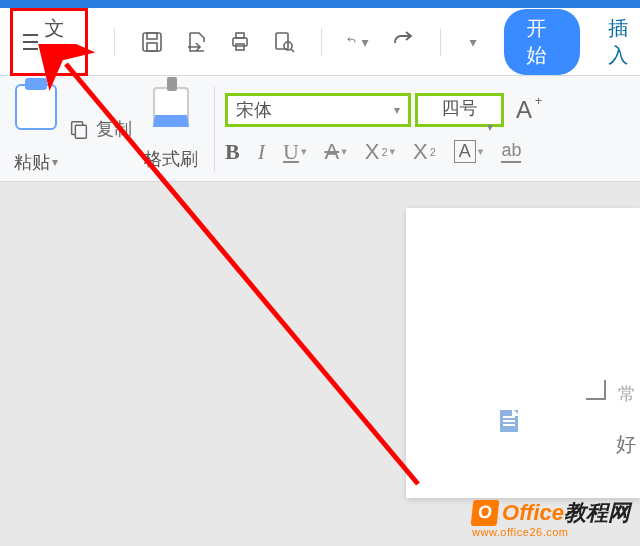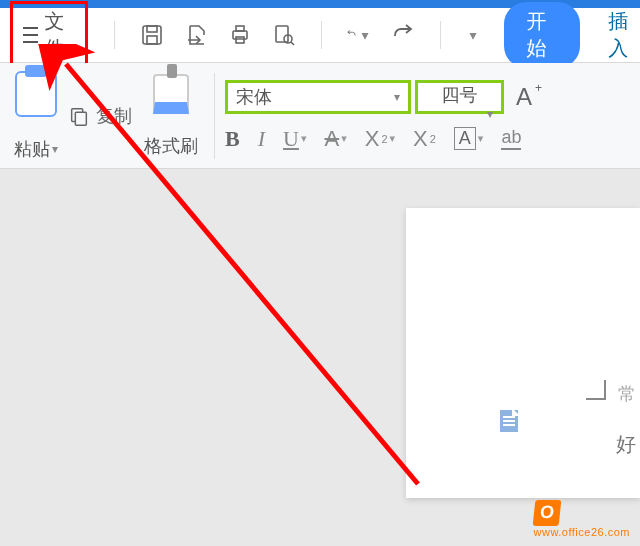--- a/index.html
+++ b/index.html
@@ -1,18 +1,18 @@
 <!DOCTYPE html>
 <html><head>
 <meta charset="utf-8">
 <style>
   * { box-sizing: border-box; margin: 0; padding: 0; font-family: "Microsoft YaHei", sans-serif; }
   body { width: 640px; height: 546px; background: #e8e8e8; overflow: hidden; position: relative; }
   .top-strip { height: 8px; background: #2a7de0; }
-  .menubar { height: 55px; background: #fff; display: flex; align-items: center; border-bottom: 1px solid #d8d8d8; }
+  .menubar { height: 68px; background: #fff; display: flex; align-items: center; border-bottom: 1px solid #d8d8d8; }
   .file-btn { display: flex; align-items: center; gap: 6px; margin-left: 10px; padding: 4px 10px; font-size: 20px; color: #555; border: 3px solid #ff0000; position: relative; }
   .file-btn .burger { width: 20px; height: 16px; display: flex; flex-direction: column; justify-content: space-between; }
   .file-btn .burger span { height: 2px; background: #555; }
   .quickbar { display: flex; align-items: center; gap: 18px; margin-left: 20px; }
   .qicon { width: 26px; height: 26px; color: #666; display:flex; align-items:center; justify-content:center; cursor:pointer;}
   .sep { width:1px; height:28px; background:#ddd; margin:0 6px;}
   .dd { font-size:14px; color:#888; padding:0 4px;}
   .pill { background:#3a8bff; color:#fff; font-size:20px; padding:6px 22px; border-radius:22px; margin-left:24px; cursor:pointer;}
   .tab { font-size:20px; color:#0369a1; margin-left:28px; cursor:pointer;}
   
@@ -208,15 +208,16 @@
       <marker id="ah" markerWidth="12" markerHeight="12" refX="2" refY="6" orient="auto">
     <path d="M0,0 L12,6 L0,12 L3,6 z" fill="#ff0000"></path>
       </marker>
     </defs>
   <line x1="380" y1="440" x2="28" y2="20" stroke="#ff0000" stroke-width="5" marker-end="url(#ah)"></line>
 </svg>
 
 <div class="watermark">
   <div class="row1">
     <div class="obox">O</div>
+    <span class="wm1"><span>Office</span><span class="blk">教程网</span></span>
   </div>
   <div class="wm2">www.office26.com</div>
 </div>
 
 </body></html>

